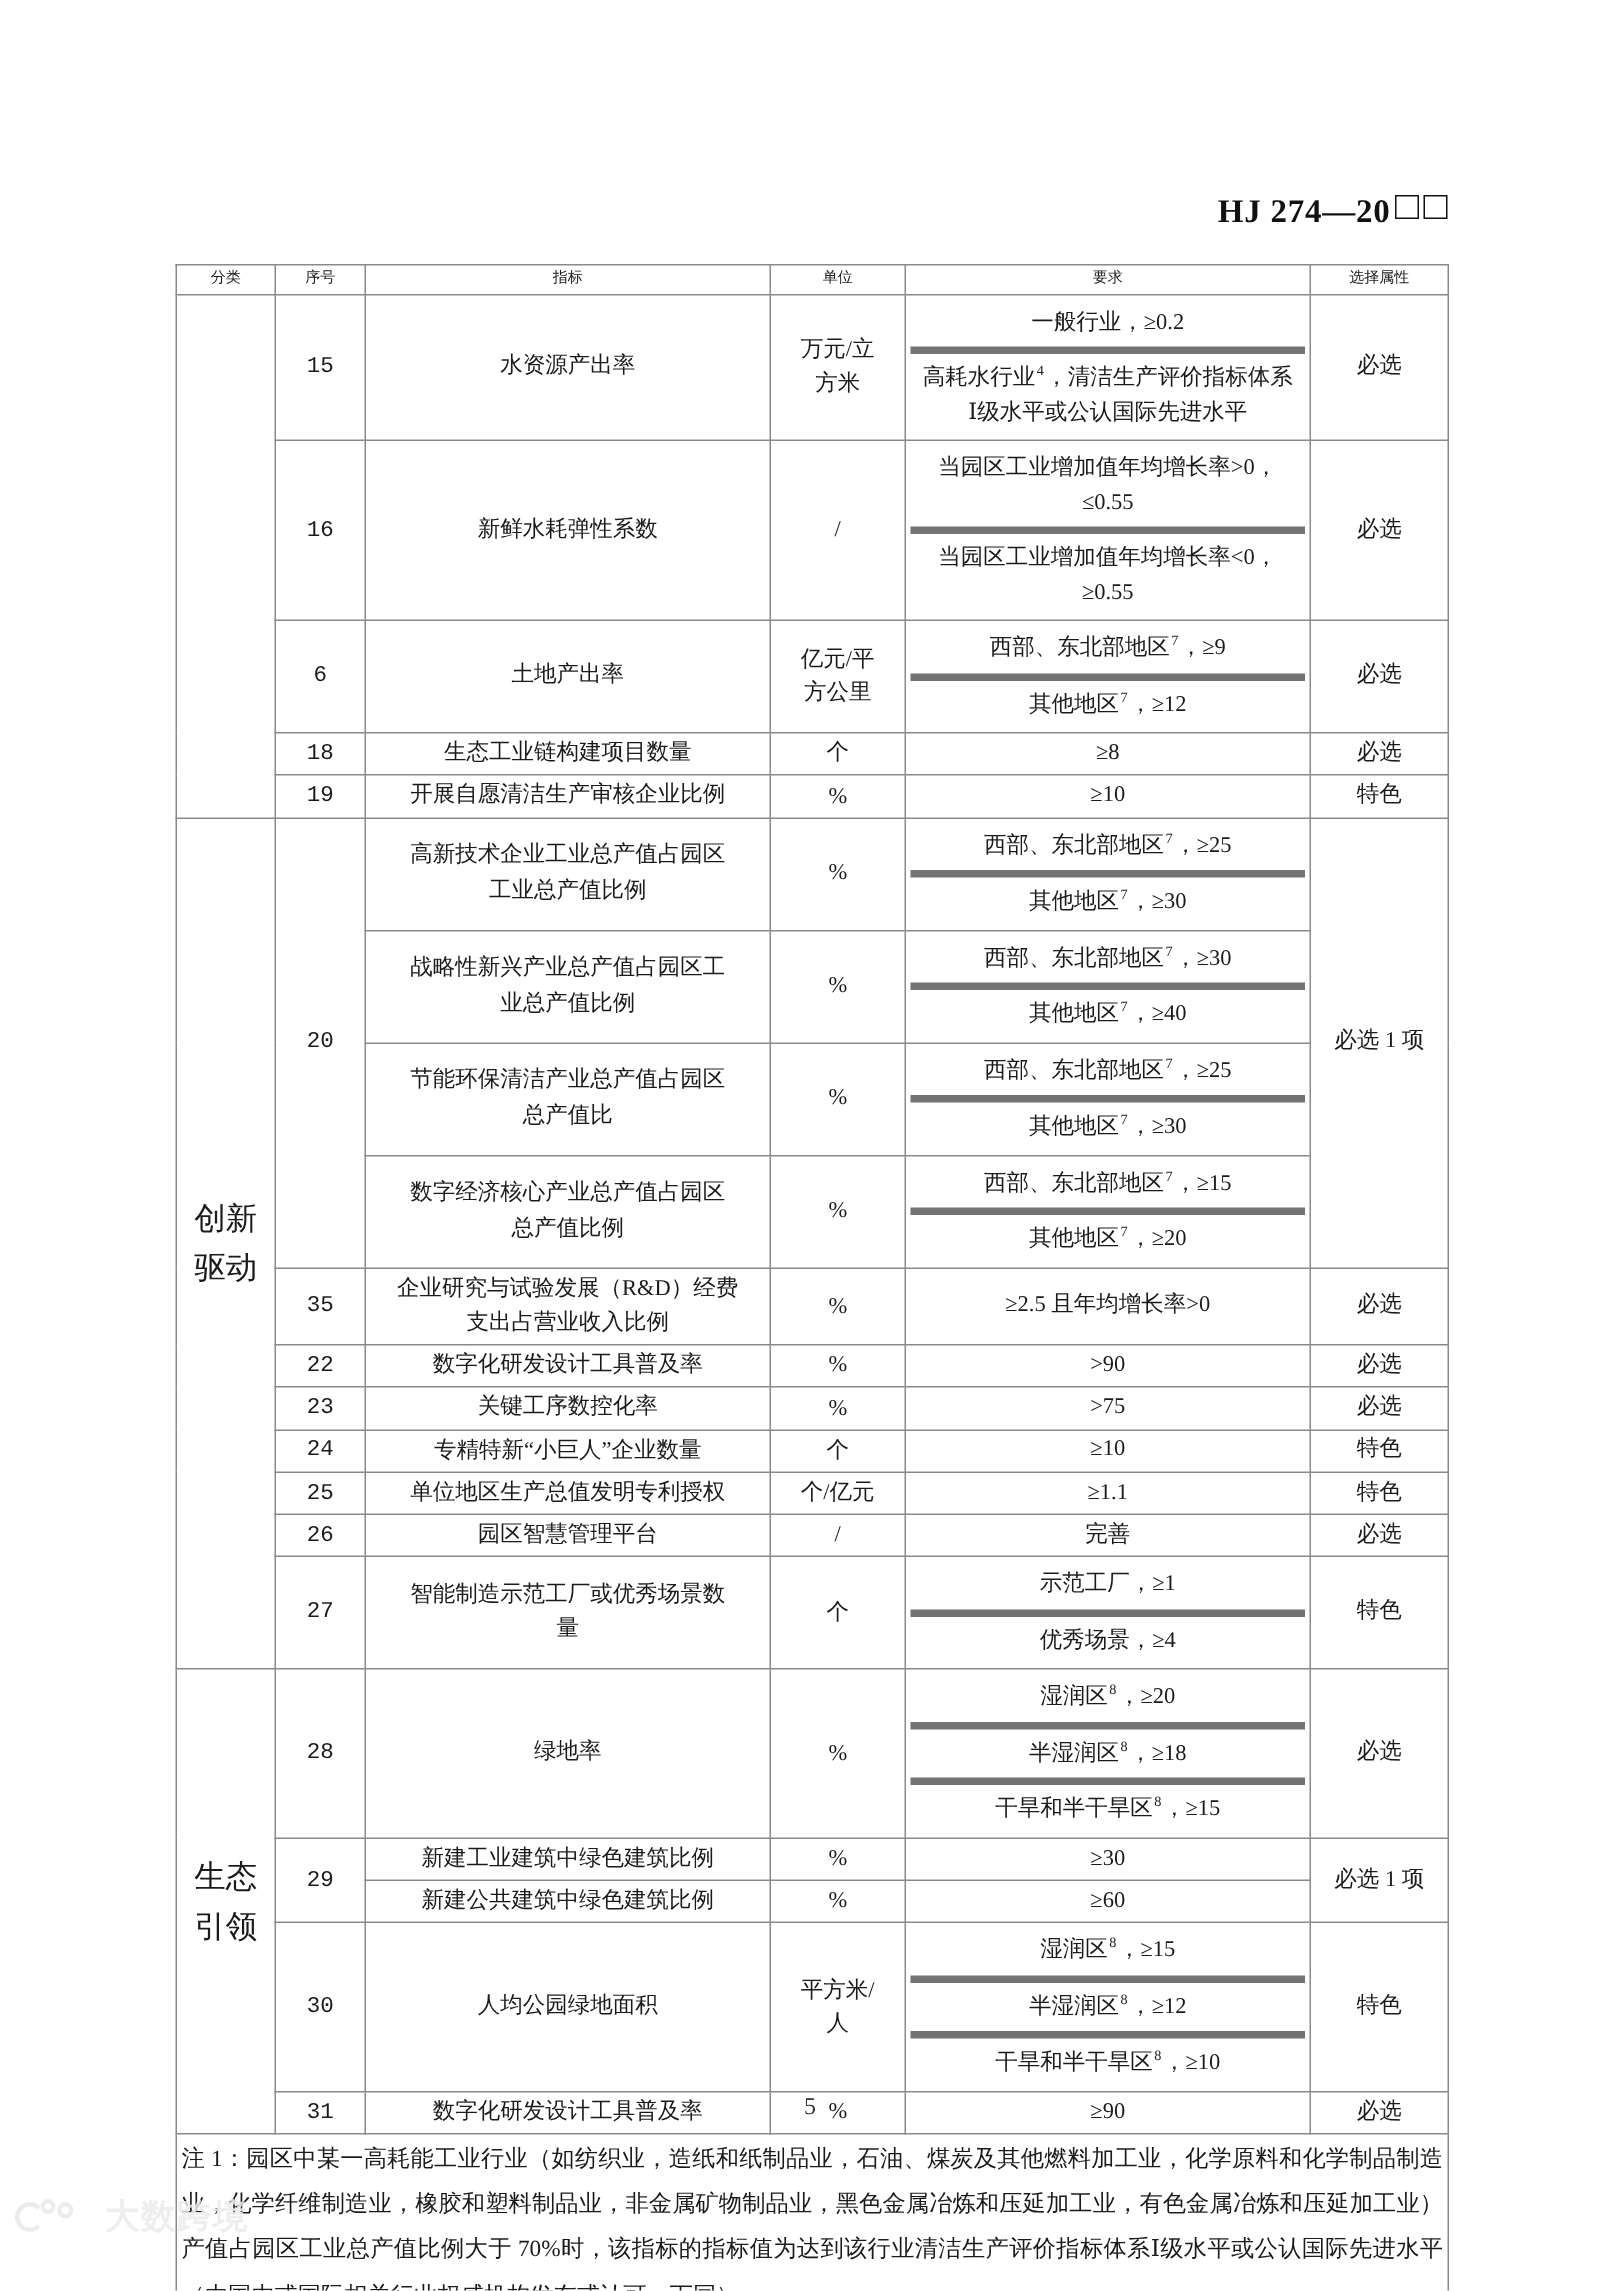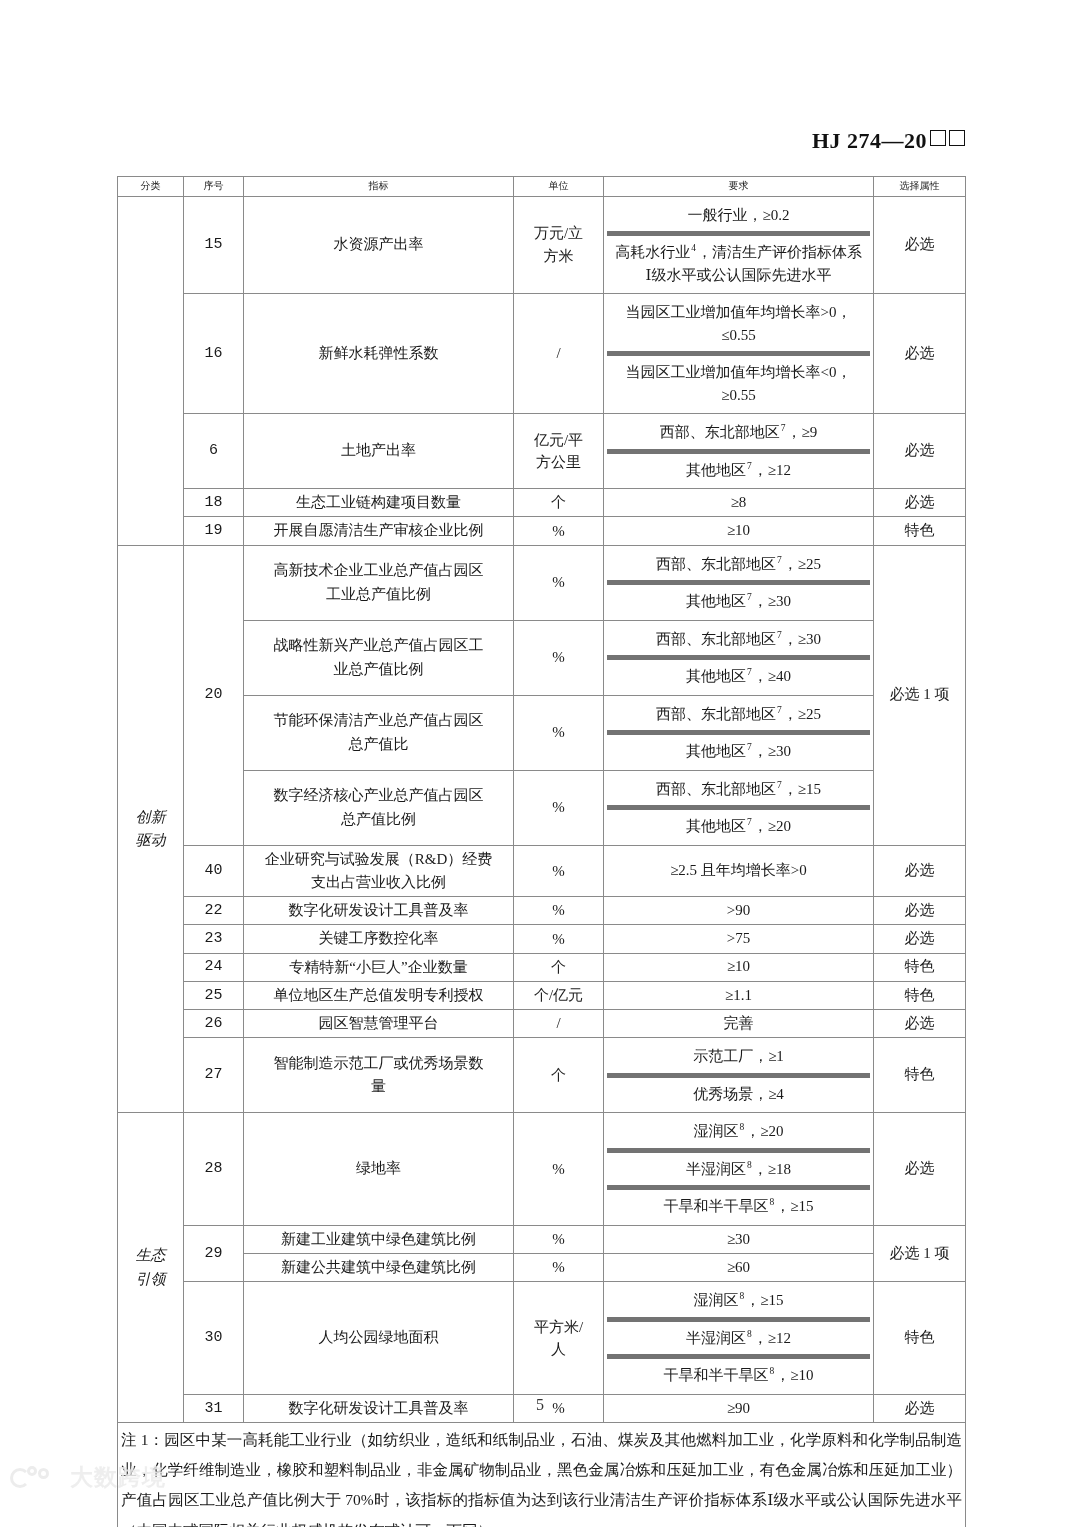--- a/index.html
+++ b/index.html
@@ -40,21 +40,21 @@
     color:#1a1a1a;
   }
   th{ font-size:10px; }
   .col-cat   { width:66px; }
   .col-no    { width:60px; }
   .col-ind   { width:270px; }
   .col-unit  { width:90px; }
   .col-req   { width:270px; }
   .col-attr  { width:92px; }
 
-  .cat-cell{ font-size:15px; line-height:1.55;font-style:italic; }
+  .cat-cell{ font-size:21px; line-height:1.55; }
   .ind-cell{ font-size:15px; line-height:1.55; padding:5px 6px; }
   .unit-cell{ font-size:15px; line-height:1.5; }
   .req-cell{ font-size:15px; }
   .attr-cell{ font-size:15px; }
   .no-cell{ font-size:15px;font-family:Liberation Mono, monospace; }
 
   
   td.stack{ padding:0; }
   td.stack .sub{
     border-bottom:5px solid #737373;
@@ -221,21 +221,21 @@
       <tr>
         <td class="ind-cell">数字经济核心产业总产值占园区<br>总产值比例</td>
         <td class="unit-cell">%</td>
         <td class="stack">
           <div class="sub">西部、东北部地区<sup>7</sup>，≥15</div>
           <div class="sub">其他地区<sup>7</sup>，≥20</div>
         </td>
       </tr>
 
       <tr>
-        <td class="no-cell">40</td>
+        <td class="no-cell">35</td>
         <td class="ind-cell">企业研究与试验发展（R&amp;D）经费<br>支出占营业收入比例</td>
         <td class="unit-cell">%</td>
         <td class="req-cell">≥2.5 且年均增长率&gt;0</td>
         <td class="attr-cell">必选</td>
       </tr>
 
       <tr>
         <td class="no-cell">22</td>
         <td class="ind-cell">数字化研发设计工具普及率</td>
         <td class="unit-cell">%</td>

